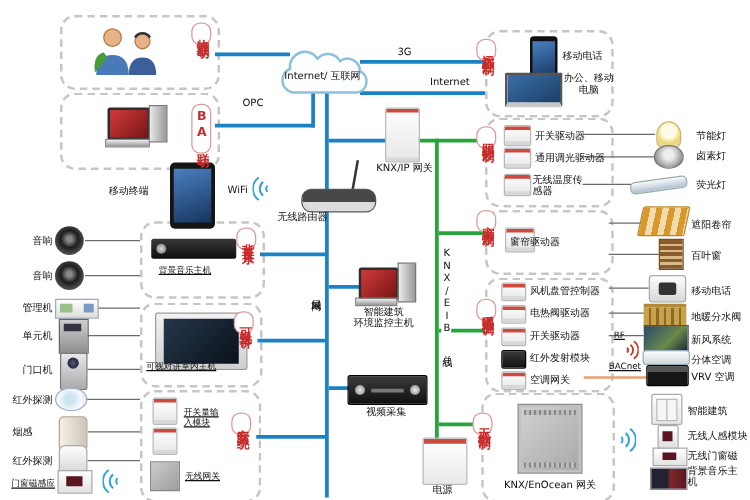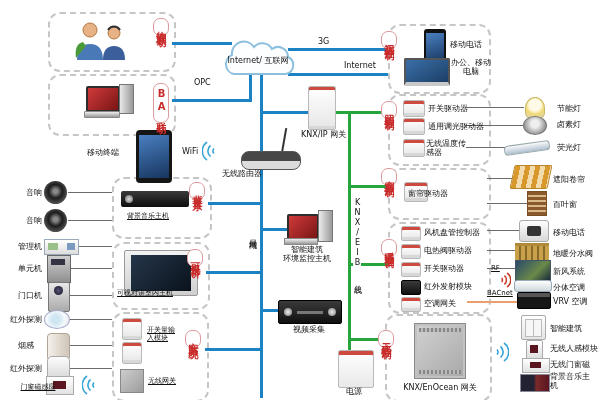--- a/index.html
+++ b/index.html
@@ -155,23 +155,23 @@
 
   <div class="ab dev" style="left:338px;top:350px;width:34px;height:36px;background:linear-gradient(#fff,#e9e9e9);border:1px solid #b9b9b9;border-radius:2px;box-shadow:inset 0 4px 0 #cf4a3e"></div>
   <div class="ab t" style="left:346px;top:387px">电源</div>
 
   <div class="ab t" style="left:10px;top:188px;width:32px;text-align:right">音响</div>
   <div class="ab t" style="left:10px;top:216px;width:32px;text-align:right">音响</div>
   <div class="ab t" style="left:6px;top:242px;width:36px;text-align:right">管理机</div>
   <div class="ab t" style="left:6px;top:264px;width:36px;text-align:right">单元机</div>
   <div class="ab t" style="left:6px;top:291px;width:36px;text-align:right">门口机</div>
   <div class="ab t" style="left:0px;top:315px;width:42px;text-align:right">红外探测</div>
-  <div class="ab t" style="left:10px;top:341px;width:32px;text-align:center">烟感</div>
+  <div class="ab t" style="left:10px;top:341px;width:32px;text-align:left">烟感</div>
   <div class="ab t" style="left:0px;top:364px;width:42px;text-align:right">红外探测</div>
-  <div class="ab t7" style="left:16px;top:383px;width:44px;text-align:center">门窗磁感应</div>
+  <div class="ab t7" style="left:0px;top:383px;width:44px;text-align:right">门窗磁感应</div>
 
   <div class="ab dev" style="left:44px;top:181px;width:23px;height:23px;border-radius:50%;background:radial-gradient(circle at 50% 45%,#888 12%,#1d1d1d 40%,#555 75%,#2a2a2a)"></div>
   <div class="ab dev" style="left:44px;top:209px;width:23px;height:23px;border-radius:50%;background:radial-gradient(circle at 50% 45%,#888 12%,#1d1d1d 40%,#555 75%,#2a2a2a)"></div>
   <div class="ab dev" style="left:44px;top:239px;width:33px;height:14px;background:linear-gradient(#fff,#ddd);border:1px solid #9ab">
     <div style="position:absolute;left:3px;top:3px;width:10px;height:7px;background:#9ac08a"></div>
     <div style="position:absolute;right:3px;top:3px;width:8px;height:7px;background:#7a9ac0"></div>
   </div>
   <div class="ab dev" style="left:47px;top:255px;width:22px;height:26px;background:linear-gradient(#cfcfcf,#8f8f8f);border:1px solid #666">
     <div style="position:absolute;left:3px;top:3px;width:14px;height:6px;background:#334"></div>
   </div>

